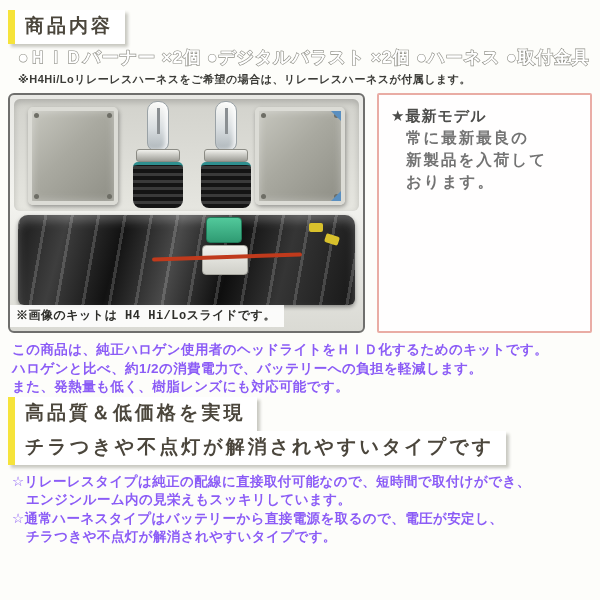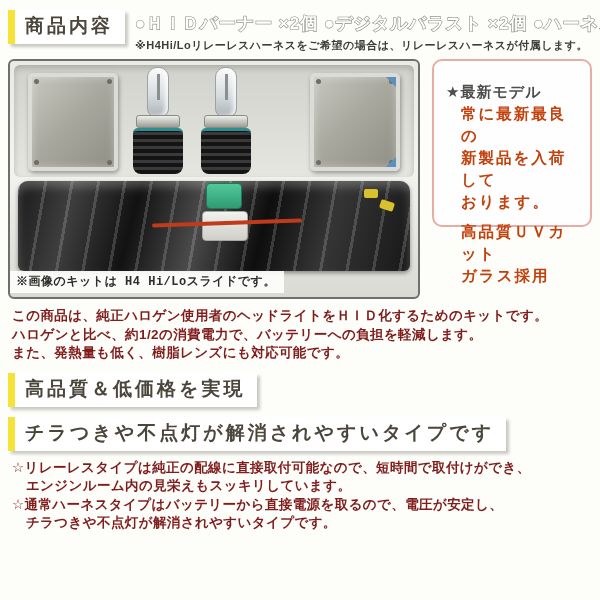--- a/index.html
+++ b/index.html
@@ -6,21 +6,21 @@
   html,body { width:600px; height:600px; }
   body {
     background:#fdfdfa;
     font-family:"Liberation Sans","DejaVu Sans",sans-serif;
     color:#4b463c;
     overflow:hidden;
   }
   .page { width:600px; height:600px; padding:10px 6px 4px 8px; }
 
   
-  .header-row { display:flex; align-items:flex-start; }
+  .header-row { display:flex; align-items:flex-start;flex-direction:column; }
   .section-title {
     display:inline-block;
     background:#ffffff;
     border-left:7px solid #f6e33a;
     box-shadow:3px 3px 3px #c9c9c2;
     padding:3px 12px 5px 10px;
     font-size:19px; font-weight:bold;
     letter-spacing:3px;
     color:#4b463c;
     white-space:nowrap;
@@ -32,21 +32,21 @@
     -webkit-text-stroke:1.2px #8d8d85;
     paint-order:stroke fill;
     margin-top:2px;
     white-space:nowrap;
   }
   .note { font-size:11px; font-weight:bold; color:#3c3c38; margin-top:3px; letter-spacing:0.5px; }
 
   
   .media-row { display:flex; margin-top:6px; }
   .photo {
-    position:relative; width:412px; height:240px; flex:none;
+    position:relative; width:357px; height:240px; flex:none;
     border:2px solid #6f6f6d; border-radius:6px;
     background:linear-gradient(180deg,#e9e9e5 0%,#f3f3ef 45%,#dadad4 100%);
     overflow:hidden;
   }
   .foam-recess {
     position:absolute; left:4px; right:4px; top:4px; height:112px;
     background:linear-gradient(180deg,#d2d2cc,#e6e6e0);
     border-radius:6px;
     box-shadow:inset 0 3px 6px rgba(0,0,0,0.18);
   }
@@ -104,36 +104,36 @@
   .photo-caption {
     position:absolute; left:0; bottom:4px;
     background:rgba(255,255,255,0.88);
     padding:2px 8px 3px 6px;
     font-size:12px; font-weight:bold; color:#2e2e2a; letter-spacing:0.5px;
     font-family:"Liberation Mono","DejaVu Sans Mono",monospace;
   }
 
   
   .features {
-    flex:1; margin-left:12px; margin-right:2px; height:168px;
-    background:#fffefe; border:2px solid #e9aca4; border-radius:10px;
-    padding:20px 8px 4px 12px;
+    flex:1; margin-left:12px; margin-right:2px; height:240px;
+    background:#fffefe; border:2px solid #e9aca4; border-radius:2px;
+    padding:10px 8px 4px 12px;
   }
   .feat { margin-bottom:8px; }
   .feat-title { font-size:15px; font-weight:bold; color:#4d4d4b; line-height:22px; letter-spacing:1px; }
-  .feat-body  { font-size:15.5px; font-weight:bold; color:#c2410c; line-height:22px;
+  .feat-body  { font-size:15.5px; font-weight:bold; color:#737373; line-height:22px;
     margin-left:15px; letter-spacing:2px; white-space:pre-line; }
 
   
   .para {
-    font-size:13.5px; font-weight:bold; color:#7f1d1d;
+    font-size:13.5px; font-weight:bold; color:#8b5cf6;
     line-height:18.5px; letter-spacing:0.4px;
     white-space:pre-line; margin:8px 4px 0 4px;
   }
-  .mid-title { margin-top:10px; }
+  .mid-title { }
 </style>
 </head>
 <body>
 
 <div class="page">
 
   <div class="header-row">
     <div class="section-title">
       <span>商品内容</span>
     </div>
@@ -185,22 +185,20 @@
     </div>
 
     <div class="features">
       <div class="feat">
         <div class="feat-title">★最新モデル</div>
         <div class="feat-body">常に最新最良の
 新製品を入荷して
 おります。</div>
       </div>
       <div class="feat">
-        <div class="feat-body">高品質ＵＶカット
-ガラス採用</div>
       </div>
       <div class="feat">
       </div>
     </div>
 
   </div>
 
   <p class="para">この商品は、純正ハロゲン使用者のヘッドライトをＨＩＤ化するためのキットです。
 ハロゲンと比べ、約1/2の消費電力で、バッテリーへの負担を軽減します。
 また、発熱量も低く、樹脂レンズにも対応可能です。</p>

